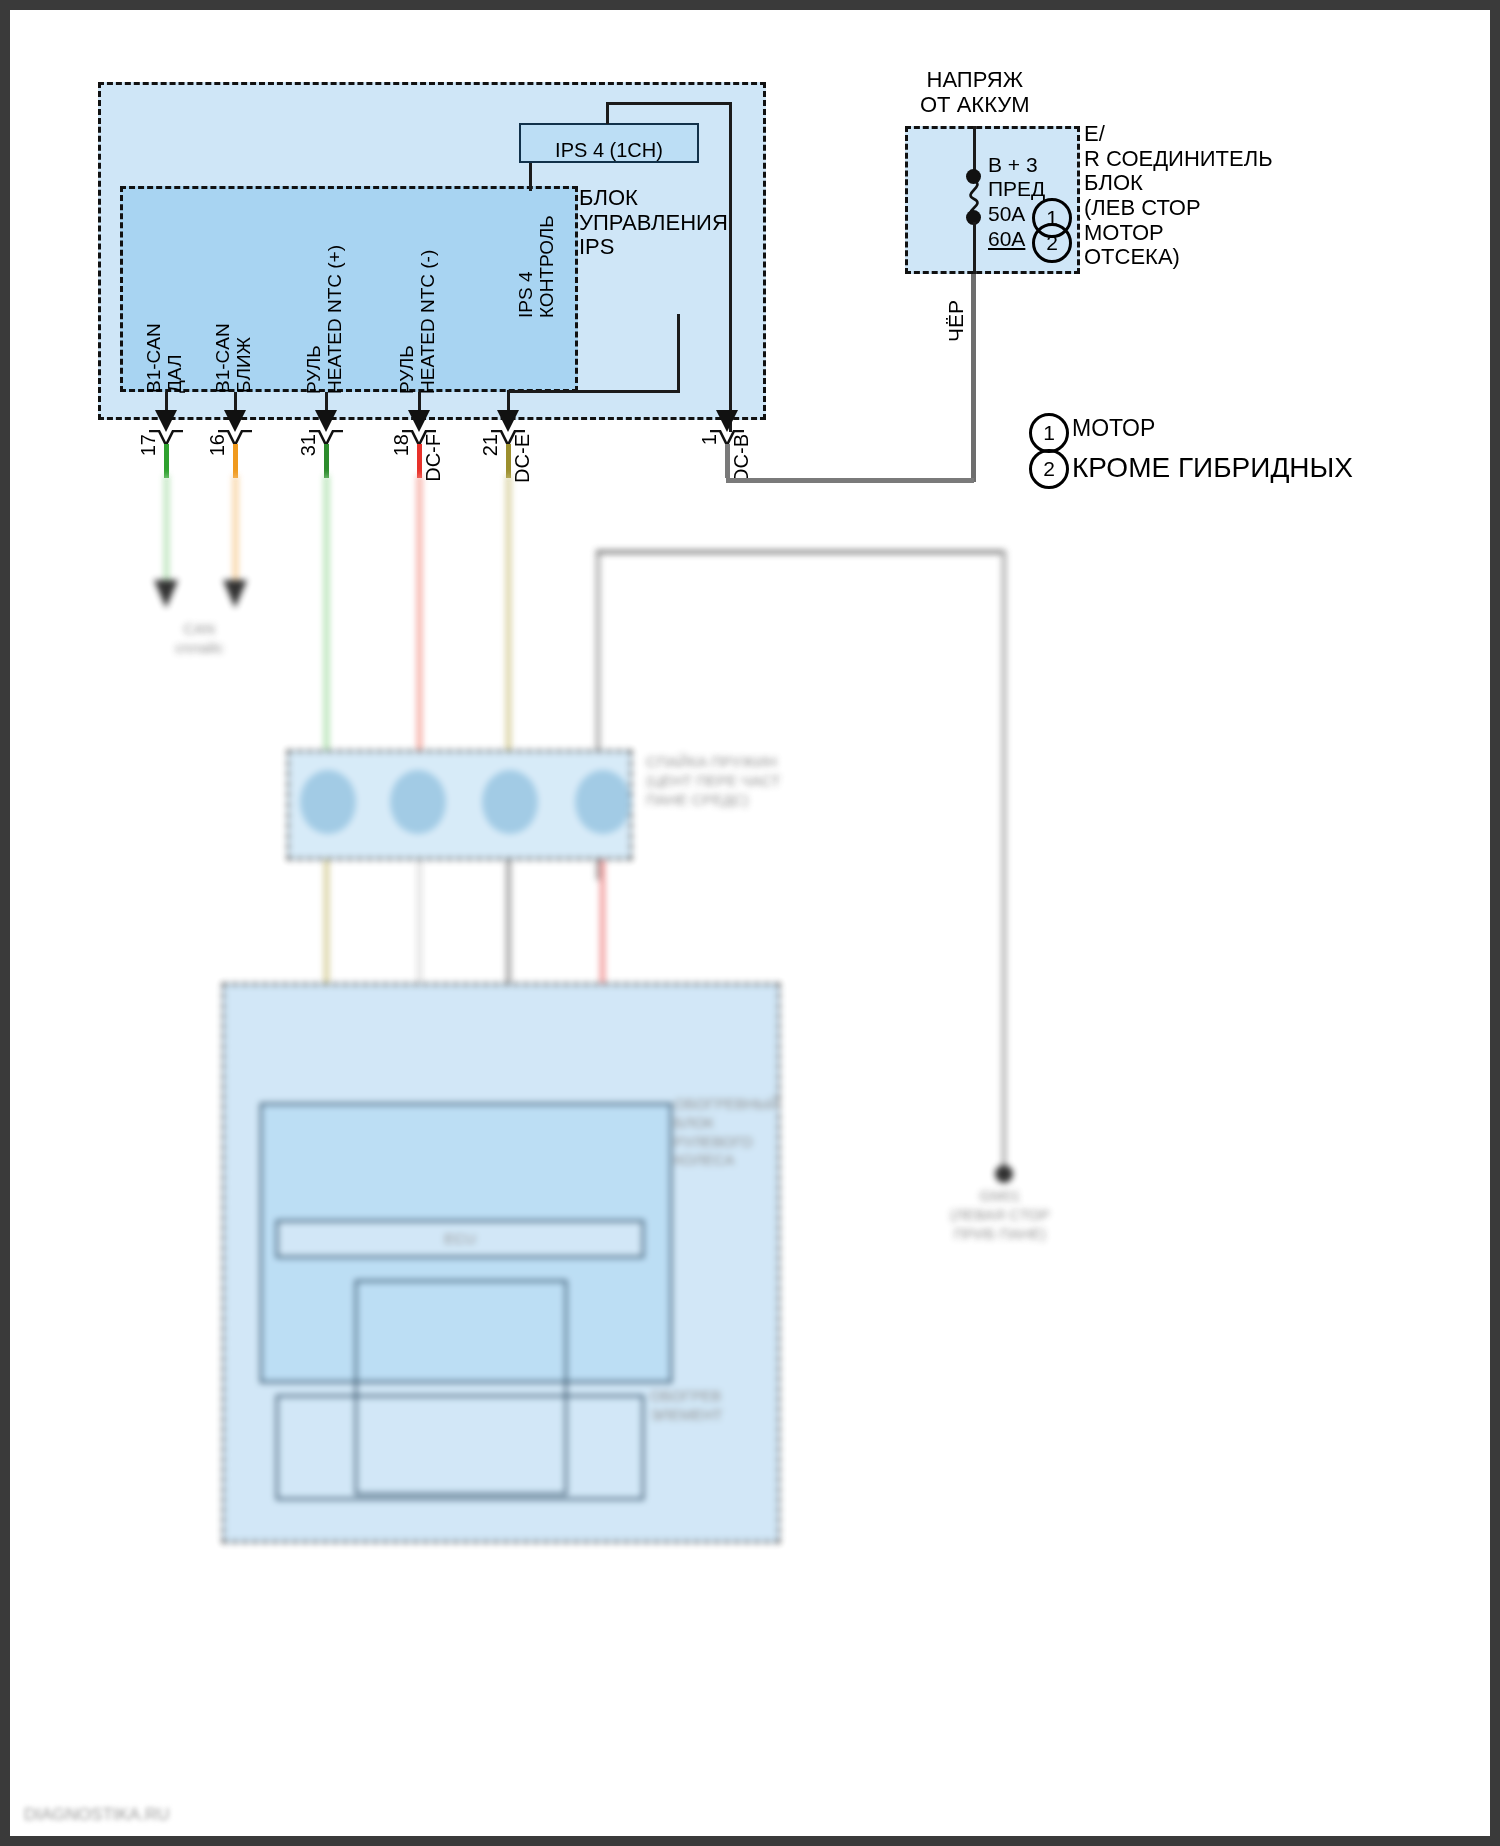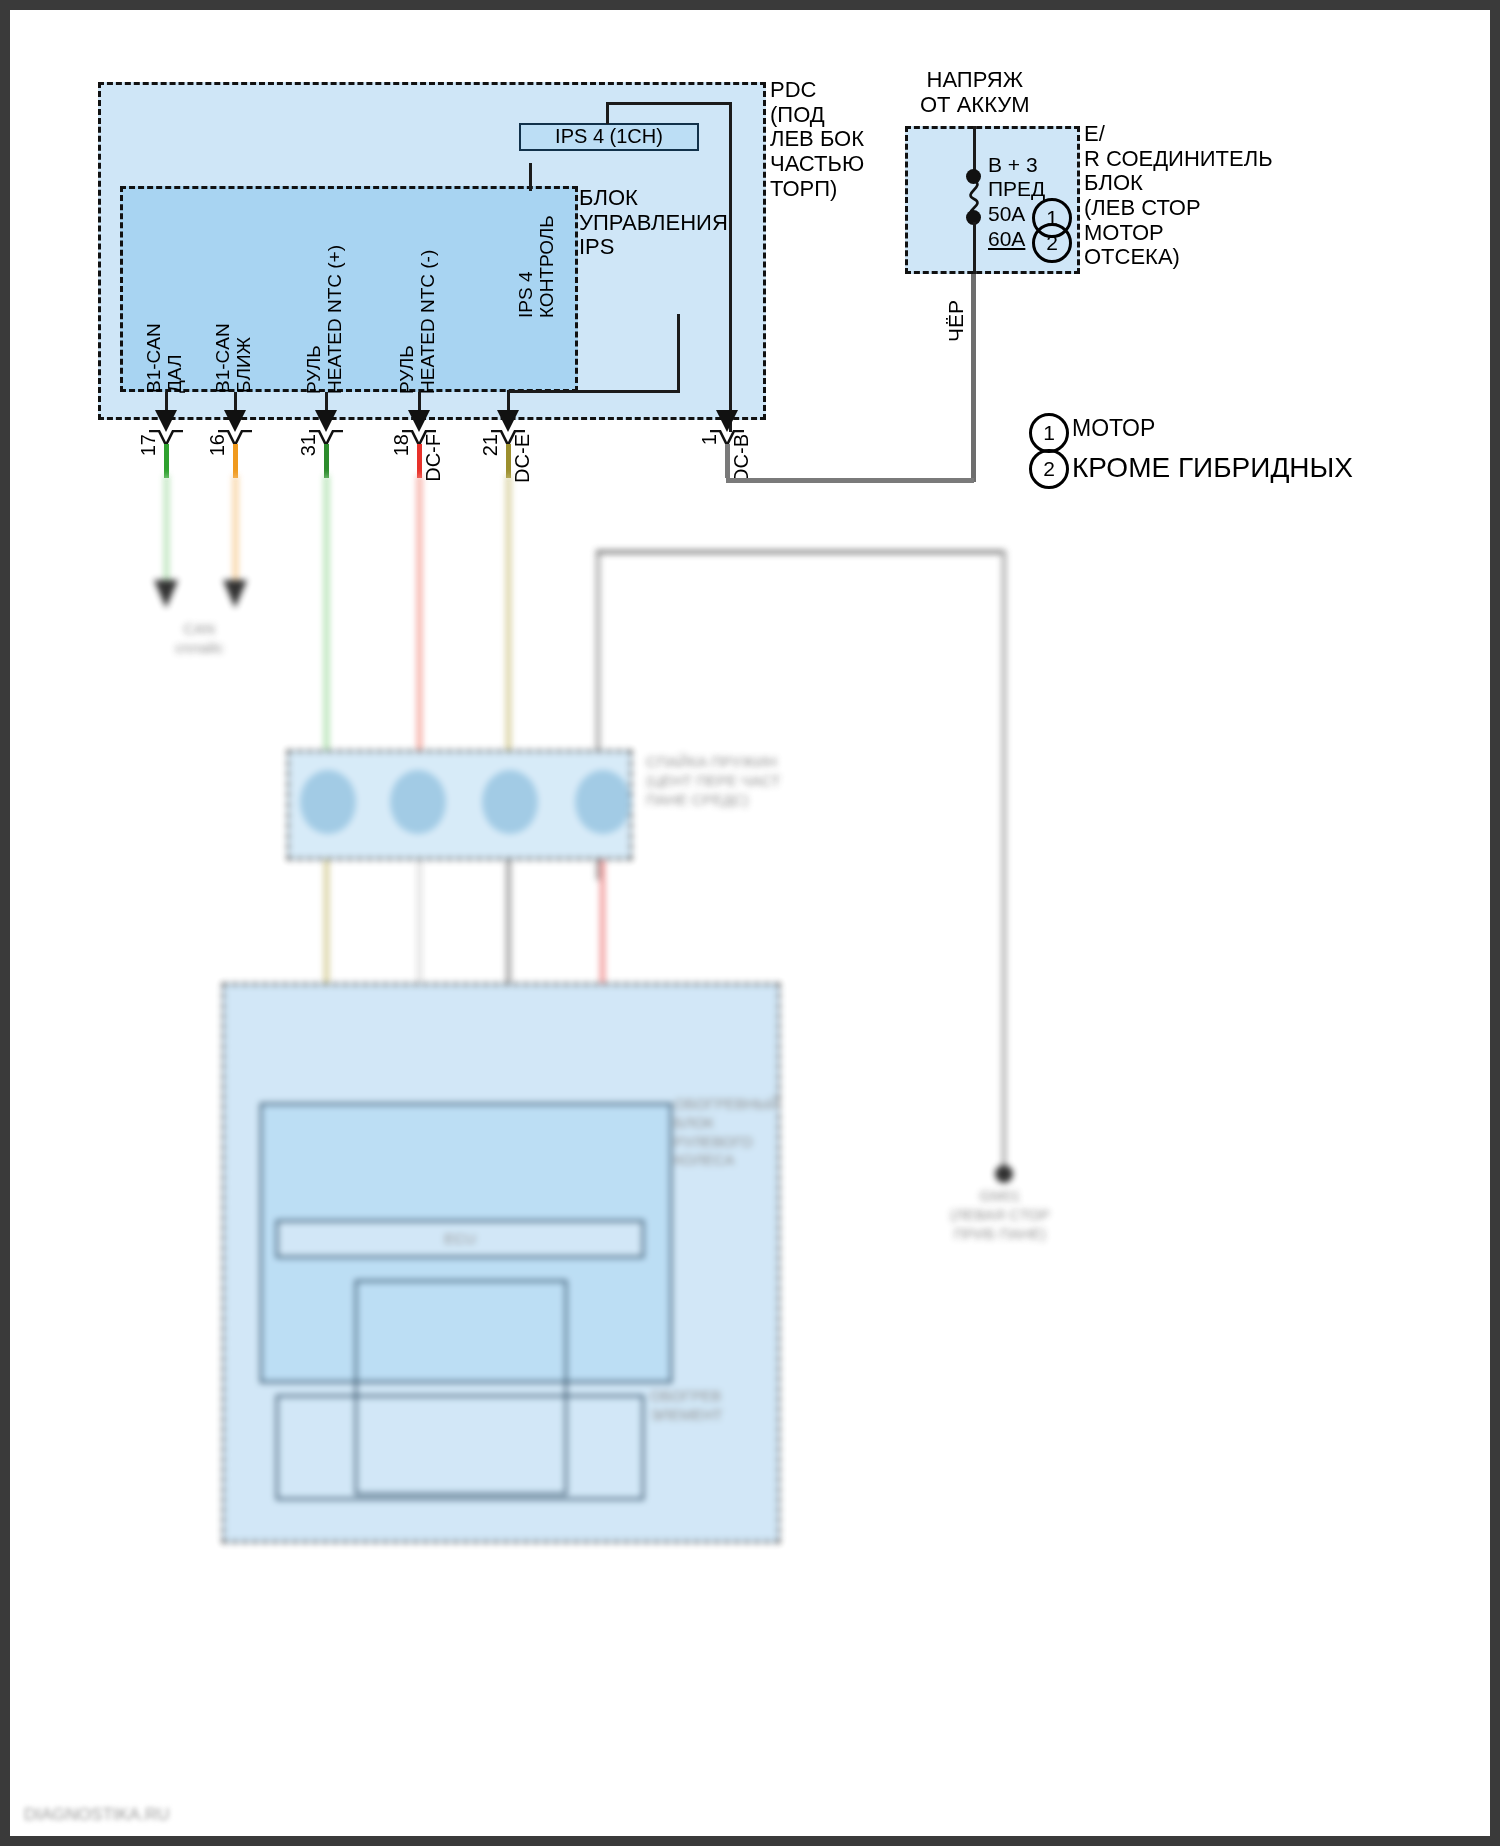--- a/index.html
+++ b/index.html
@@ -53,42 +53,37 @@
 </style>
 </head>
 <body>
 
 <div id="page">
 
   <div class="abs dash fillA" style="left:88px;top:72px;width:668px;height:338px;"></div>
 
   <div class="abs dash fillB" style="left:110px;top:176px;width:458px;height:206px;"></div>
 
-  <div class="abs solid fillC" style="left:509px;top:113px;width:180px;height:28px;display:flex;align-items:flex-start;justify-content:center;">
+  <div class="abs solid fillC" style="left:509px;top:113px;width:180px;height:40px;display:flex;align-items:flex-end;justify-content:center;">
     <span class="txt" style="font-size:20px;">IPS 4 (1CH)</span>
   </div>
 
   <div class="vline" style="left:596px;top:92px;height:22px;"></div>
   <div class="hline" style="left:596px;top:92px;width:126px;"></div>
   <div class="vline" style="left:719px;top:92px;height:330px;"></div>
 
   <div class="vline" style="left:519px;top:153px;height:28px;"></div>
 
   <div class="abs vtext txt" style="left:505px;top:188px;font-size:19px;height:120px;">IPS 4
 КОНТРОЛЬ</div>
 
   <div class="abs txt" style="left:569px;top:176px;font-size:22px;">БЛОК
 УПРАВЛЕНИЯ
 IPS</div>
 
-  <div class="abs txt" style="left:760px;top:68px;font-size:22px;">PDC
-(ПОД
-ЛЕВ БОК
-ЧАСТЬЮ
-ТОРП)</div>
 
   <div class="abs vtext txt" style="left:133px;top:275px;font-size:19px;height:108px;">B1-CAN
 ДАЛ</div>
   <div class="abs vtext txt" style="left:202px;top:275px;font-size:19px;height:108px;">B1-CAN
 БЛИЖ</div>
   <div class="abs vtext txt" style="left:293px;top:196px;font-size:19px;height:188px;">РУЛЬ
 HEATED NTC (+)</div>
   <div class="abs vtext txt" style="left:386px;top:196px;font-size:19px;height:188px;">РУЛЬ
 HEATED NTC (-)</div>
 

